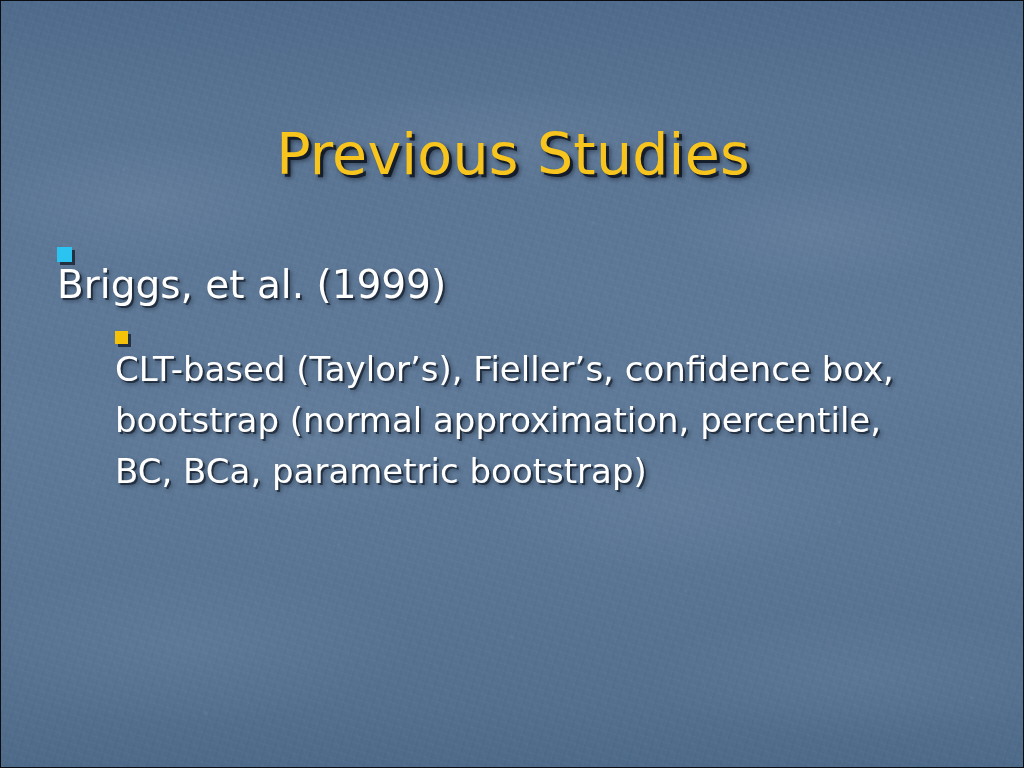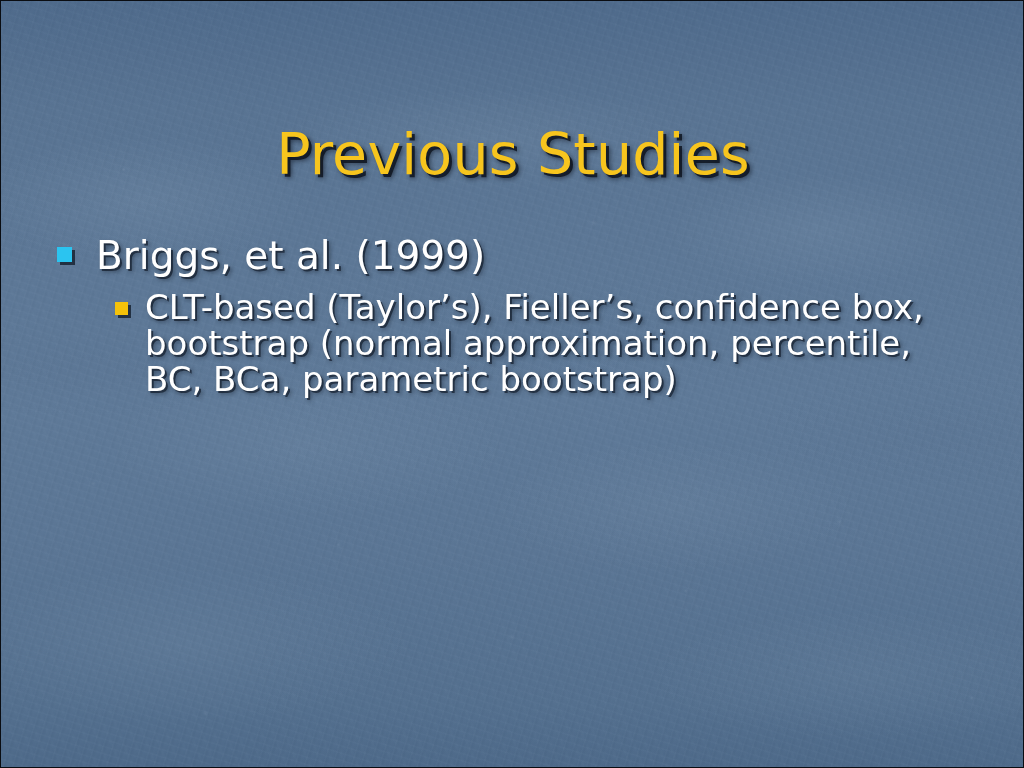--- a/index.html
+++ b/index.html
@@ -121,20 +121,21 @@
   #body {
     position: absolute;
     left: 56px;
     top: 232px;
     width: 920px;
   }
 
   .bullet-row {
     display: flex;
     align-items: flex-start;
+    flex-direction: column;
   }
 
   .marker {
     flex: 0 0 auto;
     display: block;
   }
 
   .marker-l1 {
     width: 15px;
     height: 15px;
@@ -166,21 +167,21 @@
     line-height: 46px;
   }
 
   .level2-group {
     margin-left: 58px;
     margin-top: 10px;
   }
 
   .level2 {
     font-size: 34px;
-    line-height: 36px;
+    line-height: 51px;
     max-width: 820px;
   }
 
   .l2-spacer { height: 13px; }
 </style>
 </head>
 <body>
 
 <div id="slide">
 

